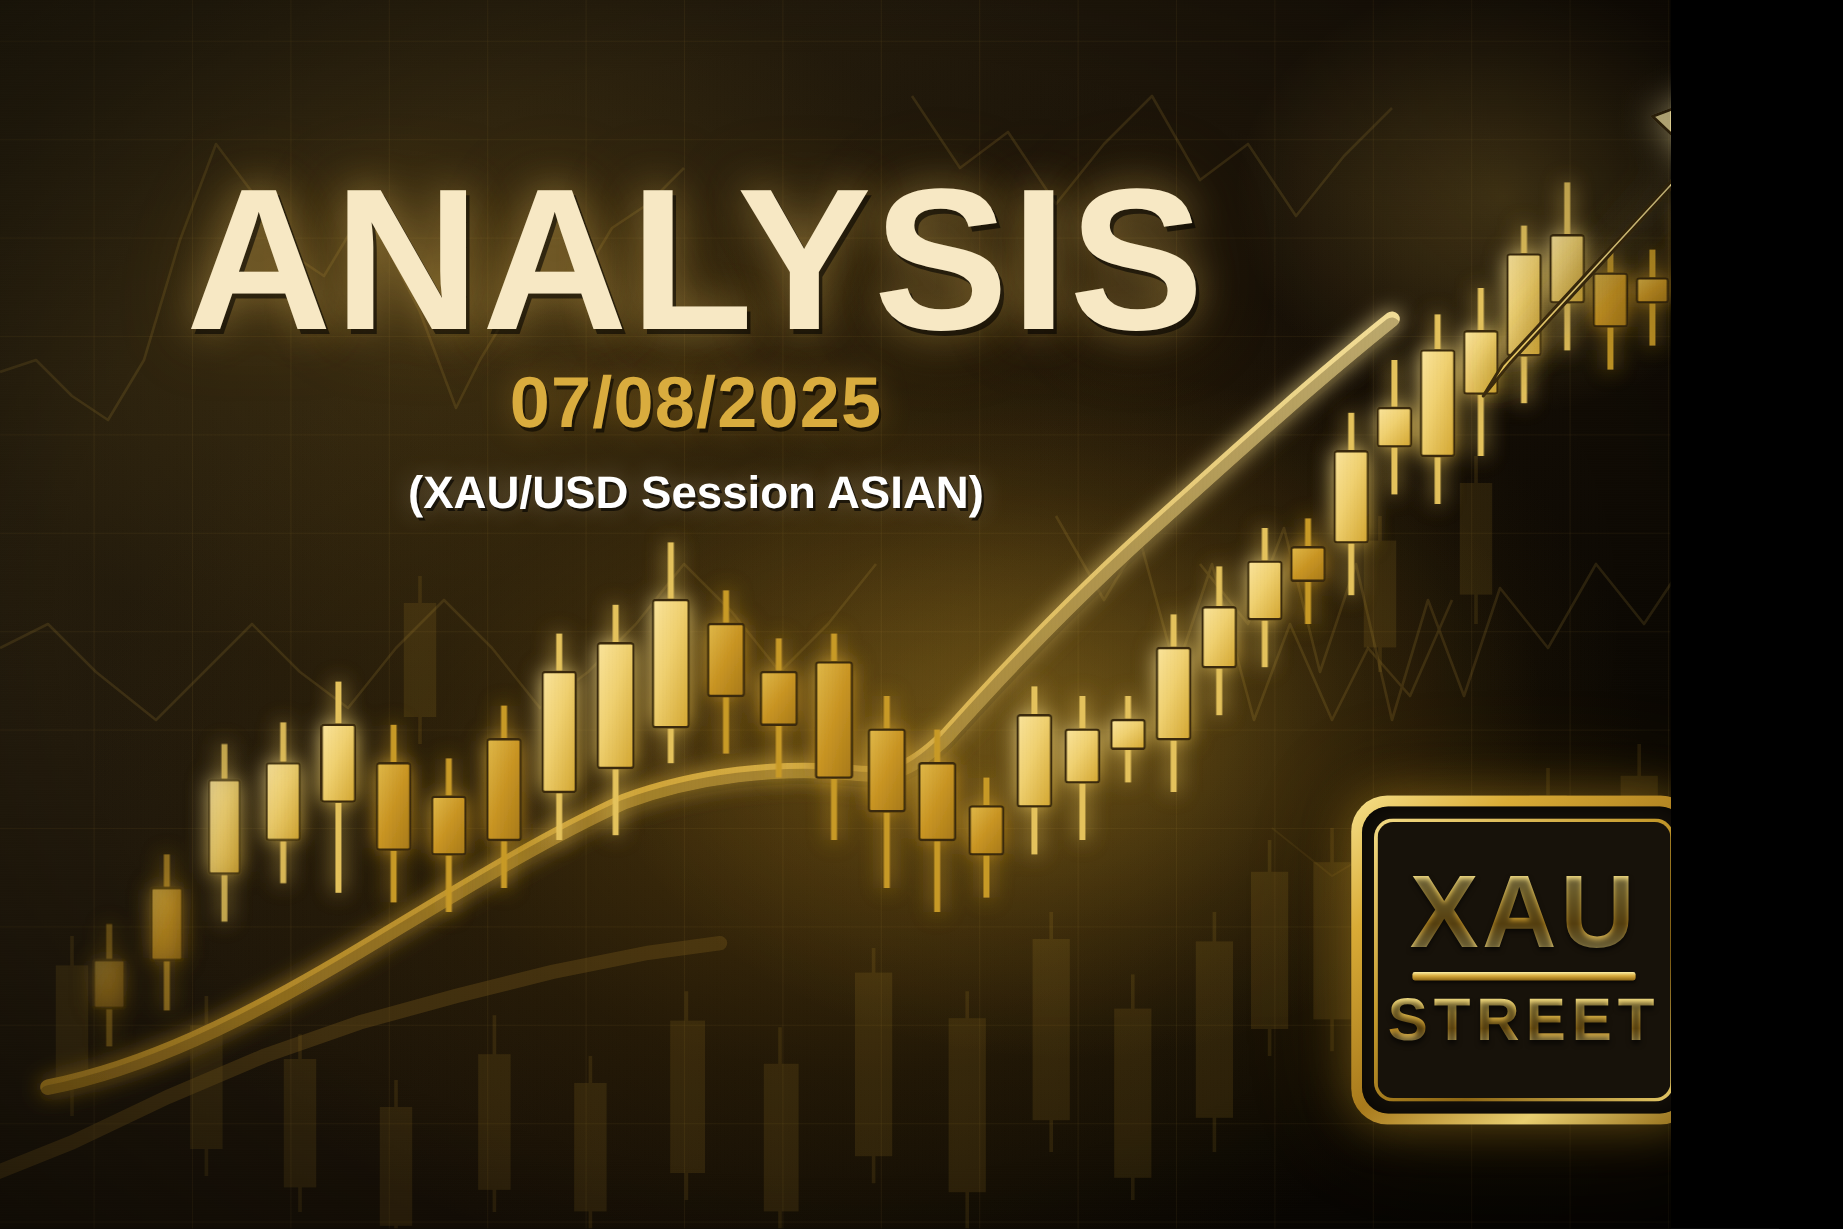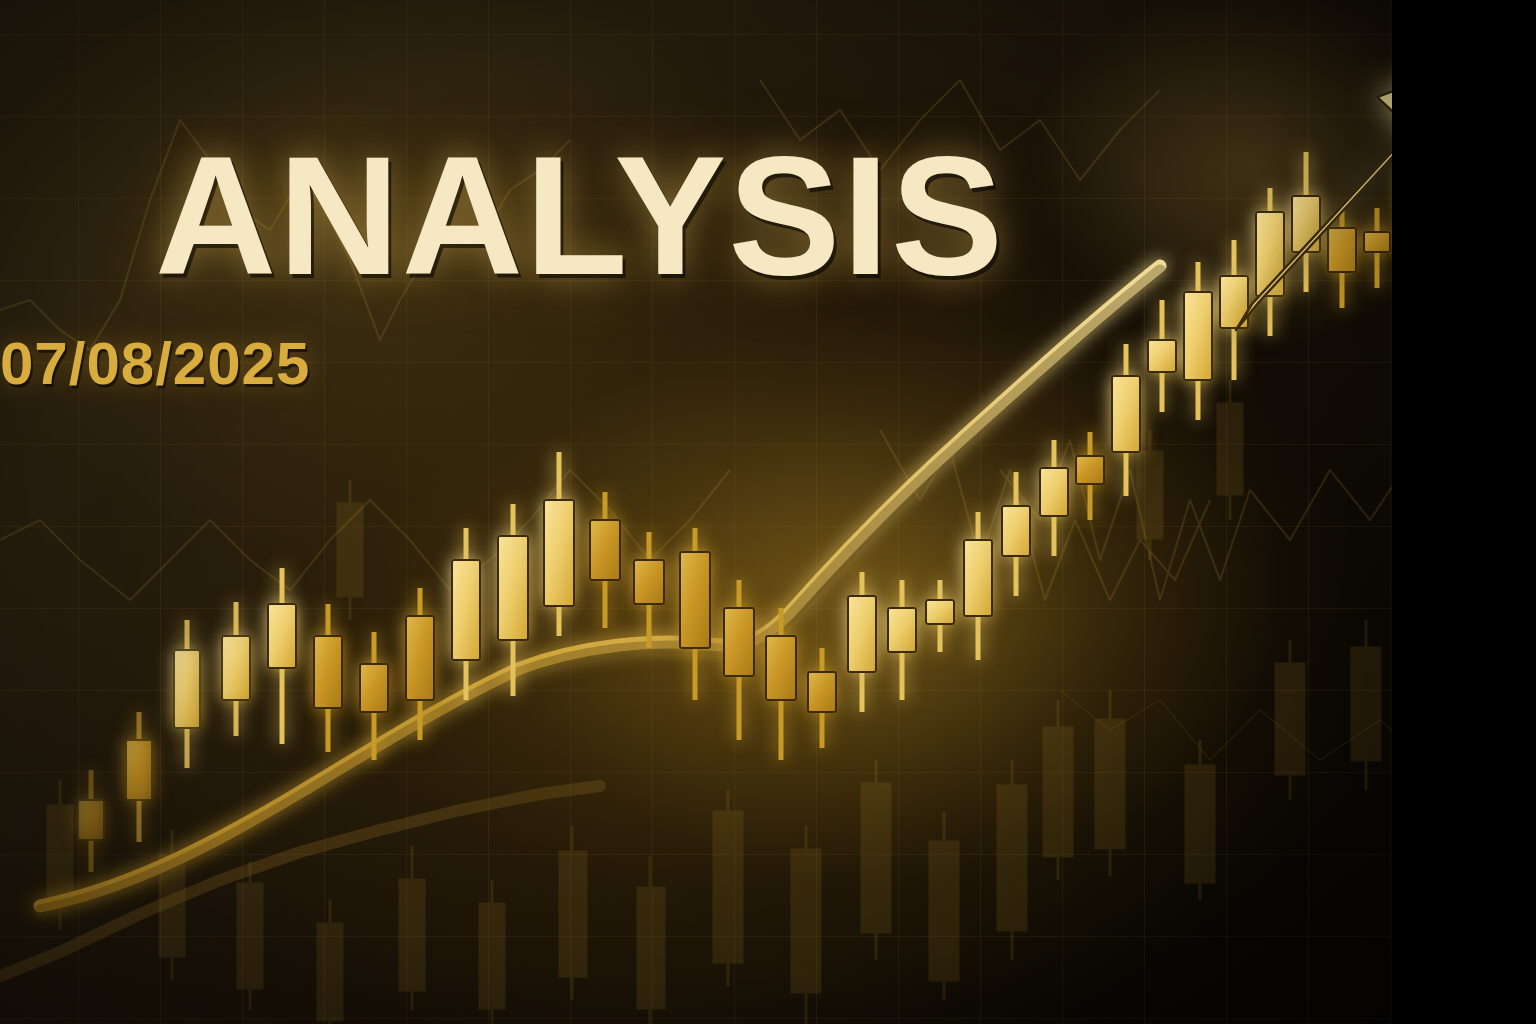--- a/index.html
+++ b/index.html
@@ -45,21 +45,21 @@
   
   .title-wrap{position:absolute;left:0;top:132px;width:1160px;text-align:center;}
   .title{
     font-size:168px;font-weight:700;letter-spacing:2px;line-height:1;
     color:#F7E8C4;
     text-shadow:
       3px 4px 0 rgba(0,0,0,0.55),
       0 0 34px rgba(230,190,95,0.42),
       0 0 70px rgba(200,150,50,0.28);
   }
-  .date-wrap{position:absolute;left:0;top:306px;width:1160px;margin-top:28px;}
+  .date-wrap{position:absolute;left:0;top:306px;width:1160px;text-align:center;}
   .date{
     font-size:60px;font-weight:700;letter-spacing:1px;line-height:1;
     color:#D9AC3E;
     text-shadow:2px 3px 0 rgba(0,0,0,0.55), 0 0 26px rgba(215,160,50,0.40);
   }
   .sub-wrap{position:absolute;left:0;top:392px;width:1160px;text-align:center;}
   .sub{
     font-size:38px;font-weight:700;line-height:1;
     color:#FFFFFF;
     text-shadow:2px 3px 0 rgba(0,0,0,0.60), 0 0 20px rgba(255,240,210,0.30);
@@ -421,15 +421,29 @@
 
   <div class="bg-noise"></div>
   <div class="bg-vig"></div>
 
   <div class="title-wrap">
     <div class="title">ANALYSIS</div>
   </div>
   <div class="date-wrap">
     <div class="date">07/08/2025</div>
   </div>
-
+  <div class="sub-wrap">
+    <div class="sub">(XAU/USD Session ASIAN)</div>
+  </div>
+
+  <div class="badge">
+    <div class="badge-outer">
+      <div class="badge-mid"></div>
+    </div>
+    <div class="badge-inner-line"></div>
+    <div class="badge-content">
+      <div class="xau">XAU</div>
+      <div class="divider"></div>
+      <div class="street">STREET</div>
+    </div>
+  </div>
 
 </div>
 
 </body></html>

